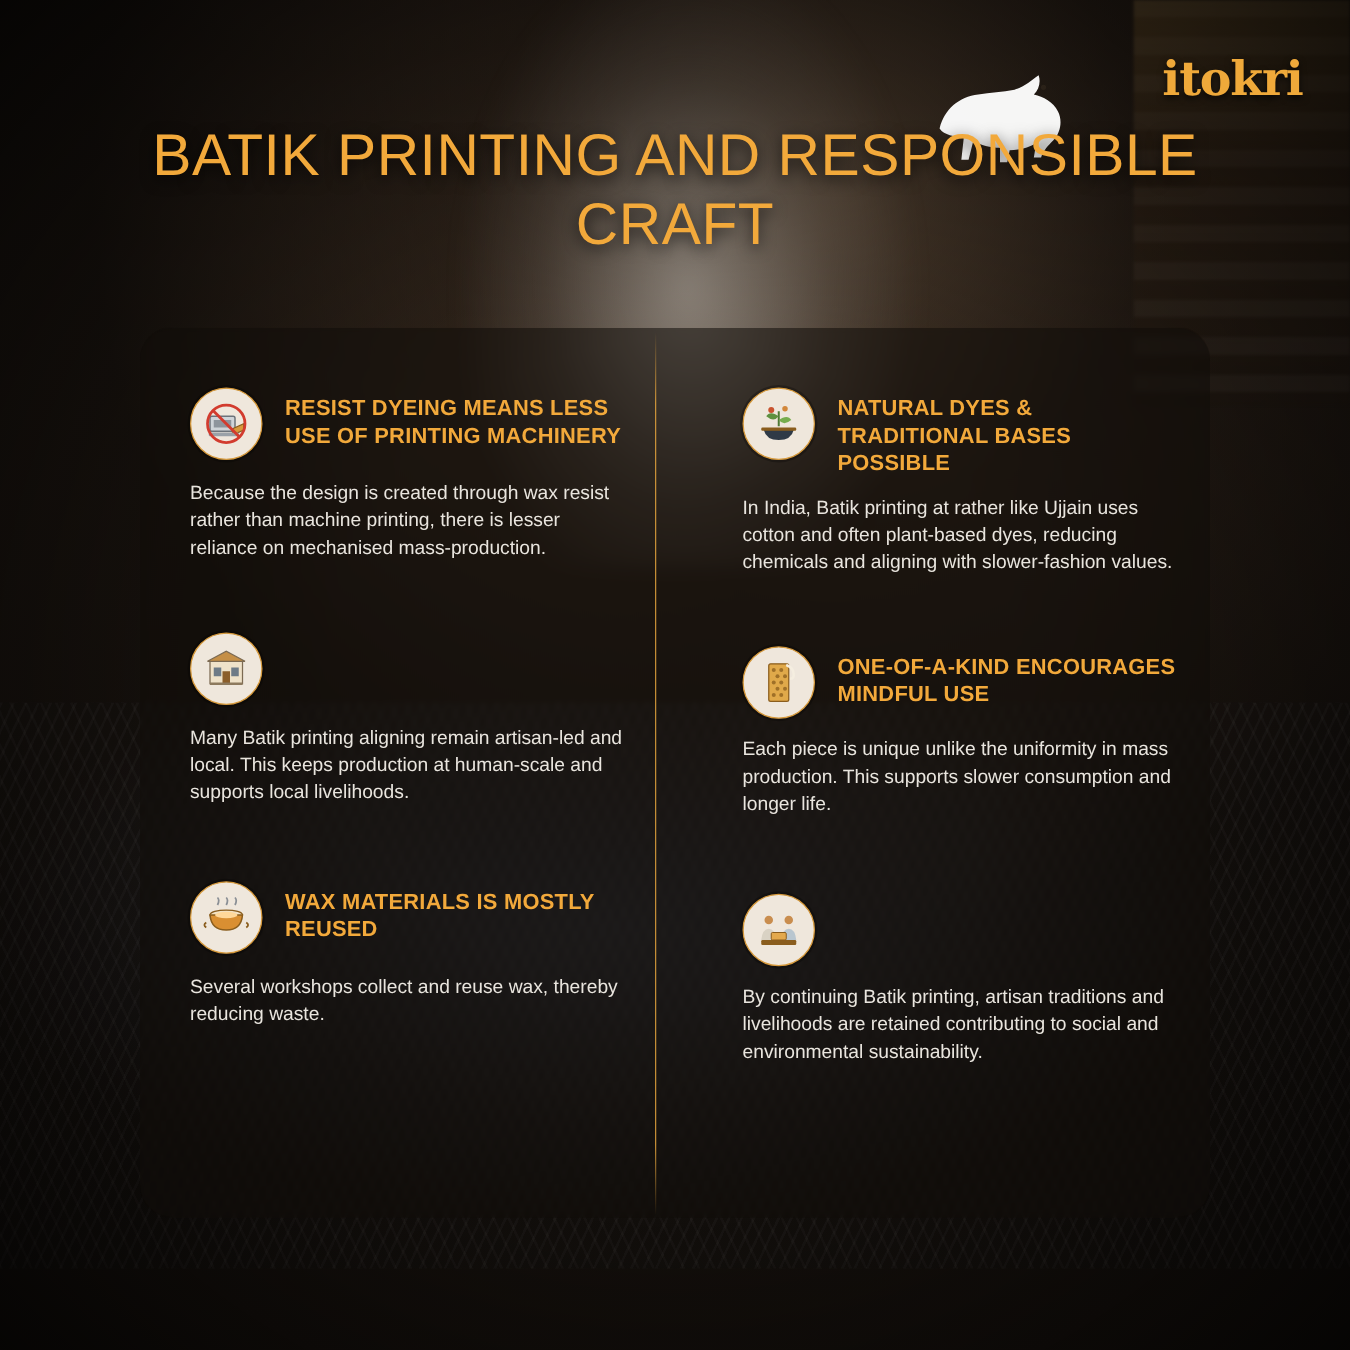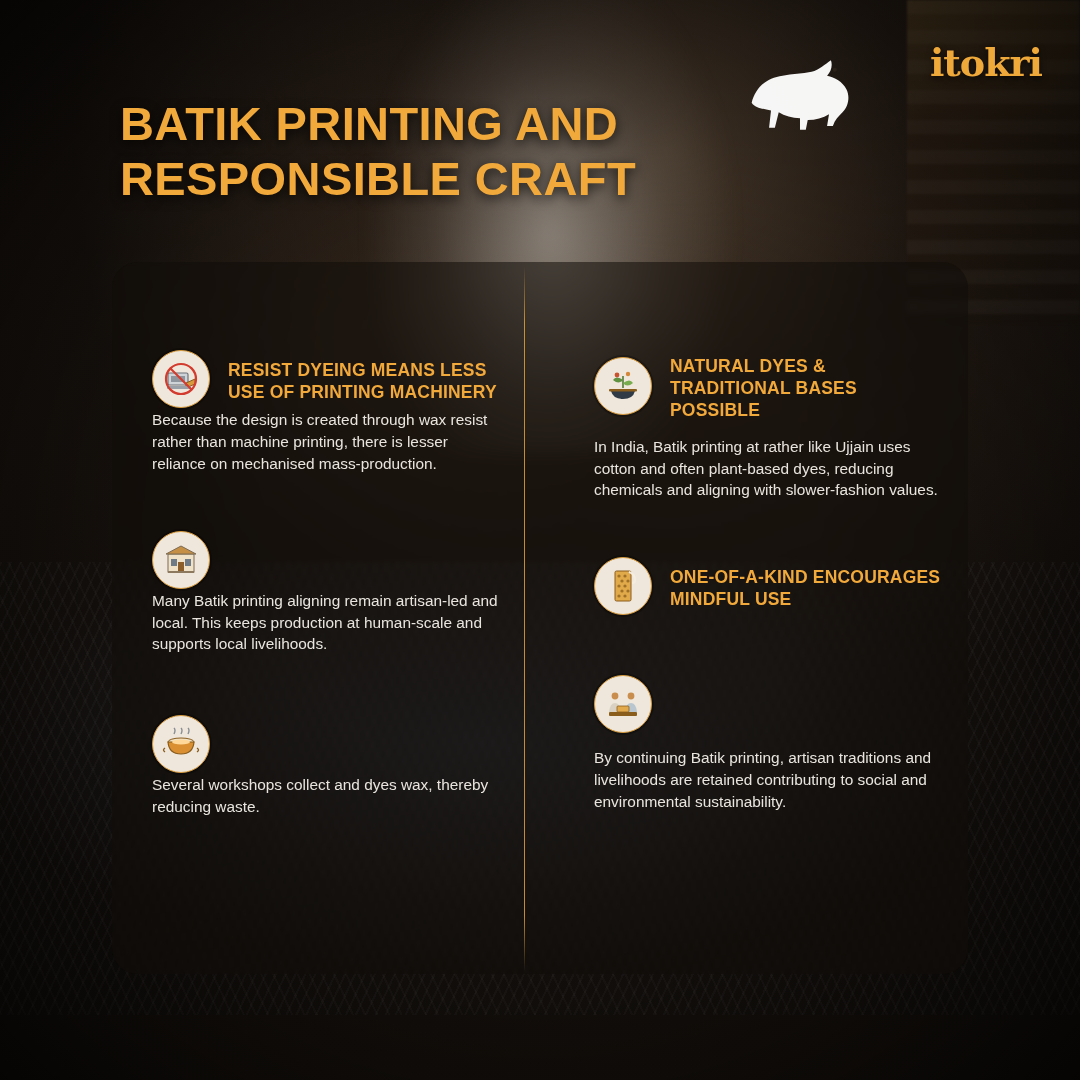--- a/index.html
+++ b/index.html
@@ -57,23 +57,23 @@
     color:#efa93a;
     text-shadow:0 2px 6px rgba(0,0,0,.7);
   }
 
   .cow {
     position:absolute; left:742px; top:52px; width:116px; height:84px;
   }
 
   .title {
     position:absolute; left:0; right:0; top:96px;
-    text-align:left;
+    text-align:center;
     color:#f2a93b;
-    font-size:47px; line-height:1.18; font-weight:700;
+    font-size:47px; line-height:1.18; font-weight:400;
     letter-spacing:0.4px;
     text-transform:uppercase;
     text-shadow:0 3px 12px rgba(0,0,0,.75);
     padding:0 120px;
   }
 
   
   .panel {
     position:absolute;
     left:112px; top:262px; width:856px; height:712px;
@@ -88,21 +88,21 @@
   }
 
   .cols {
     position:absolute; left:112px; top:262px; width:856px; height:712px;
     display:flex;
   }
   .col { width:50%; padding:48px 34px 0 40px; }
   .col.right { padding-left:54px; padding-right:18px; }
 
   .item { margin-bottom:34px; }
-  .item-head { display:flex; align-items:center; gap:18px;margin-top:40px; }
+  .item-head { display:flex; align-items:flex-start; gap:18px; }
 
   .badge {
     flex:0 0 auto;
     width:58px; height:58px; border-radius:50%;
     border:1.5px solid #d79a3c;
     background:#efe7dc;
     display:flex; align-items:center; justify-content:center;
     overflow:hidden;
     box-shadow:0 0 0 2px rgba(0,0,0,.25);
   }
@@ -111,21 +111,21 @@
   .item-title {
     color:#f2a93b;
     font-size:17.5px; font-weight:800; line-height:1.25;
     letter-spacing:.2px;
     text-transform:uppercase;
     padding-top:6px;
   }
   .item-body {
     color:#e9e5de;
     font-size:15.4px; line-height:1.42;
-    margin-top:1px;
+    margin-top:16px;
   }
   .right .item-body { margin-top:14px; }
 
   .sp-1 { margin-bottom:56px; }
   .sp-2 { margin-bottom:60px; }
 </style>
 </head>
 <body>
 
 <div class="poster">
@@ -194,22 +194,23 @@
         <div class="item-head">
           <div class="badge">
             <svg width="40" height="40" viewBox="0 0 40 40">
               <path d="M13 10 q2 -4 0 -6 M20 10 q2 -4 0 -6 M27 10 q2 -4 0 -6" fill="none" stroke="#8a8f95" stroke-width="1.4"></path>
               <ellipse cx="20" cy="18" rx="13" ry="4" fill="#f2e2c5" stroke="#8a5d1d" stroke-width="1"></ellipse>
               <path d="M7 18 q1 12 13 12 q12 0 13 -12 Z" fill="#d98f32" stroke="#8a5d1d" stroke-width="1.2"></path>
               <ellipse cx="20" cy="18" rx="9" ry="2.6" fill="#ffd89a"></ellipse>
               <path d="M4 24 q-3 2 0 4 M36 24 q3 2 0 4" fill="none" stroke="#8a5d1d" stroke-width="1.4"></path>
             </svg>
           </div>
-        </div>
-        <div class="item-body">Several workshops collect and dyes wax, thereby reducing waste.</div>
+          <div class="item-title">WAX MATERIALS IS MOSTLY REUSED</div>
+        </div>
+        <div class="item-body">Several workshops collect and reuse wax, thereby reducing waste.</div>
       </div>
 
     </div>
 
     <div class="col right">
 
       <div class="item sp-1">
         <div class="item-head">
           <div class="badge">
             <svg width="40" height="40" viewBox="0 0 40 40">
@@ -242,20 +243,21 @@
                 <circle cx="19" cy="25" r="1.6"></circle>
                   <circle cx="25" cy="25" r="1.6"></circle>
                 <circle cx="16" cy="30" r="1.6"></circle>
                   <circle cx="22" cy="30" r="1.6"></circle>
               </g>
               <path d="M26 6 q6 2 6 8 q0 3 -3 3" fill="none" stroke="#f5eee0" stroke-width="2"></path>
             </svg>
           </div>
           <div class="item-title">ONE-OF-A-KIND ENCOURAGES MINDFUL USE</div>
         </div>
+        <div class="item-body">Each piece is unique unlike the uniformity in mass production. This supports slower consumption and longer life.</div>
       </div>
 
       <div class="item">
         <div class="item-head">
           <div class="badge">
             <svg width="40" height="40" viewBox="0 0 40 40">
               <circle cx="12" cy="12" r="3.4" fill="#c98d4e"></circle>
               <path d="M6 28 q1 -9 6 -9 q5 0 6 9 Z" fill="#d9d2c4"></path>
               <circle cx="28" cy="12" r="3.4" fill="#c98d4e"></circle>
               <path d="M22 28 q1 -9 6 -9 q5 0 6 9 Z" fill="#b9c6cf"></path>

